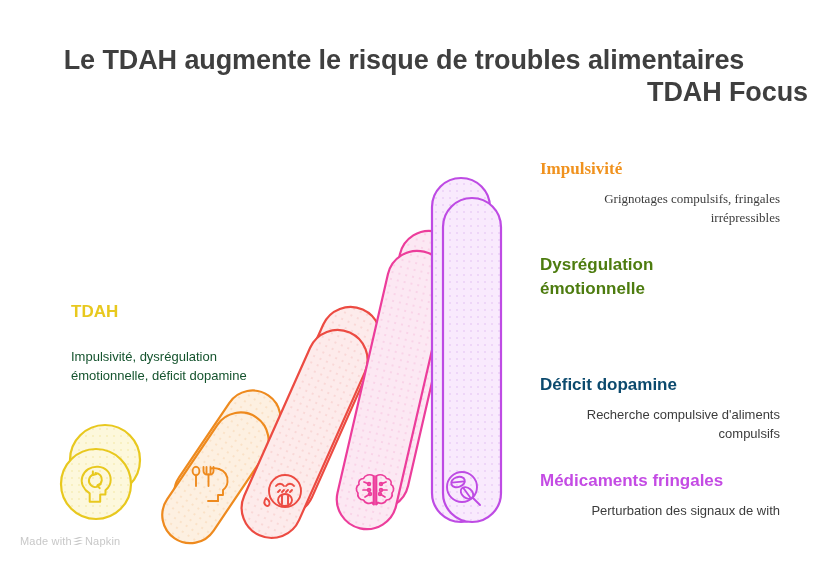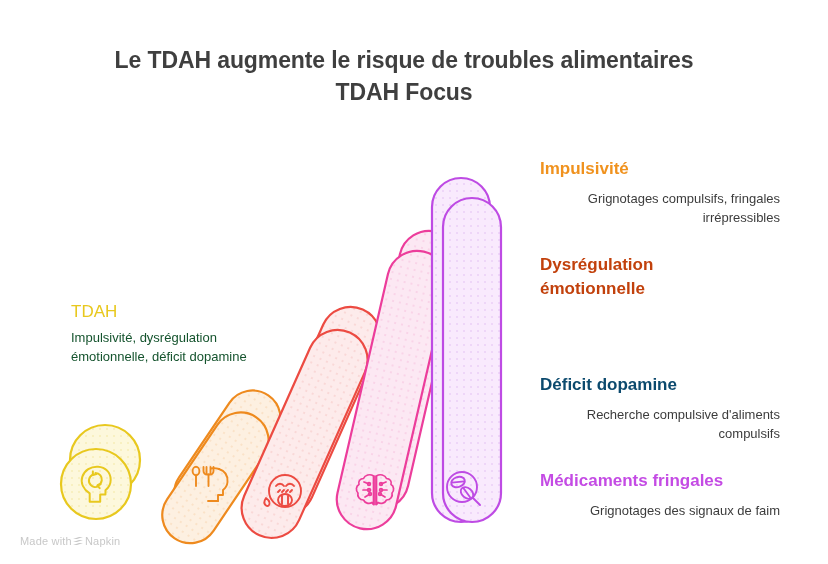--- a/index.html
+++ b/index.html
@@ -8,50 +8,50 @@
     background: #ffffff;
     font-family: "Liberation Sans", sans-serif;
     overflow: hidden;
   }
   #stage { position: relative; width: 828px; height: 564px; background: #fff; }
 
   
   #title {
     position: absolute; top: 44px; left: 0; width: 808px;
     text-align: center;
-    font-size: 23px; font-weight: bold; color: #3f3f3f;
+    font-size: 27px; font-weight: bold; color: #3f3f3f;
     line-height: 32px; letter-spacing: -0.1px;
   }
-  #title .l2 { display: block; }
+  #title .l2 { display: block; text-align: right; }
 
   
   #chart { position: absolute; left: 0; top: 0; width: 828px; height: 564px; }
 
   
   #left-group {
     position: absolute; left: 71px; top: 300px; width: 200px;
   }
   #left-group .grp-title {
-    font-size: 17px; font-weight: normal; line-height: 24px;
-    margin-bottom: 5px;
+    font-size: 17px; font-weight: bold; line-height: 24px;
+    margin-bottom: 24px;
   }
   #left-group .grp-desc {
     font-size: 13px; color: #14532d; line-height: 18.5px;
   }
 
   
   .right-group { position: absolute; left: 540px; width: 240px; }
   .right-group .grp-title {
     font-size: 17px; font-weight: bold; line-height: 24px;
     margin-bottom: 9px;
   }
   .right-group .grp-desc {
     font-size: 13px; color: #3c3c3c; line-height: 18.5px; text-align: right;
   }
-  #rg-0 { top: 157px; }
+  #rg-0 { top: 157px; font-family: Liberation Serif, serif; }
   #rg-1 { top: 253px; }
   #rg-2 { top: 373px; }
   #rg-3 { top: 469px; }
 
   
   #watermark {
     position: absolute; left: 20px; top: 535px;
     display: flex; align-items: center; 
     font-size: 11px; color: #c8c8c8; letter-spacing: 0.2px;
   }
@@ -193,31 +193,31 @@
     <div class="grp-title" style="color:#E8C81E">TDAH</div>
     <div class="grp-desc">Impulsivité, dysrégulation émotionnelle, déficit dopamine</div>
   </div>
 
   <div class="right-group" id="rg-0">
     <div class="grp-title" style="color:#F0921E">Impulsivité</div>
     <div class="grp-desc">Grignotages compulsifs, fringales irrépressibles</div>
   </div>
 
   <div class="right-group" id="rg-1">
-    <div class="grp-title" style="color:#c2410c; width:170px;">Dysrégulation émotionnelle</div>
+    <div class="grp-title" style="color:#4d7c0f; width:170px;">Dysrégulation émotionnelle</div>
   </div>
 
   <div class="right-group" id="rg-2">
     <div class="grp-title" style="color:#0c4a6e">Déficit dopamine</div>
     <div class="grp-desc">Recherche compulsive d'aliments compulsifs</div>
   </div>
 
   <div class="right-group" id="rg-3">
     <div class="grp-title" style="color:#C44BE4; width:250px;">Médicaments fringales</div>
-    <div class="grp-desc">Grignotages des signaux de faim</div>
+    <div class="grp-desc">Perturbation des signaux de with</div>
   </div>
 
   <div id="watermark">
     <span>Made with</span>
     <span>
       <svg width="13" height="11" viewBox="0 0 13 11">
         <path d="M1,3 L7,1 L11,1 L5,3 Z" fill="#c8c8c8"></path>
         <path d="M1,6 L7,4 L11,4 L5,6 Z" fill="#c8c8c8"></path>
         <path d="M1,9 L7,7 L11,7 L5,9 Z" fill="#c8c8c8"></path>
       </svg>

